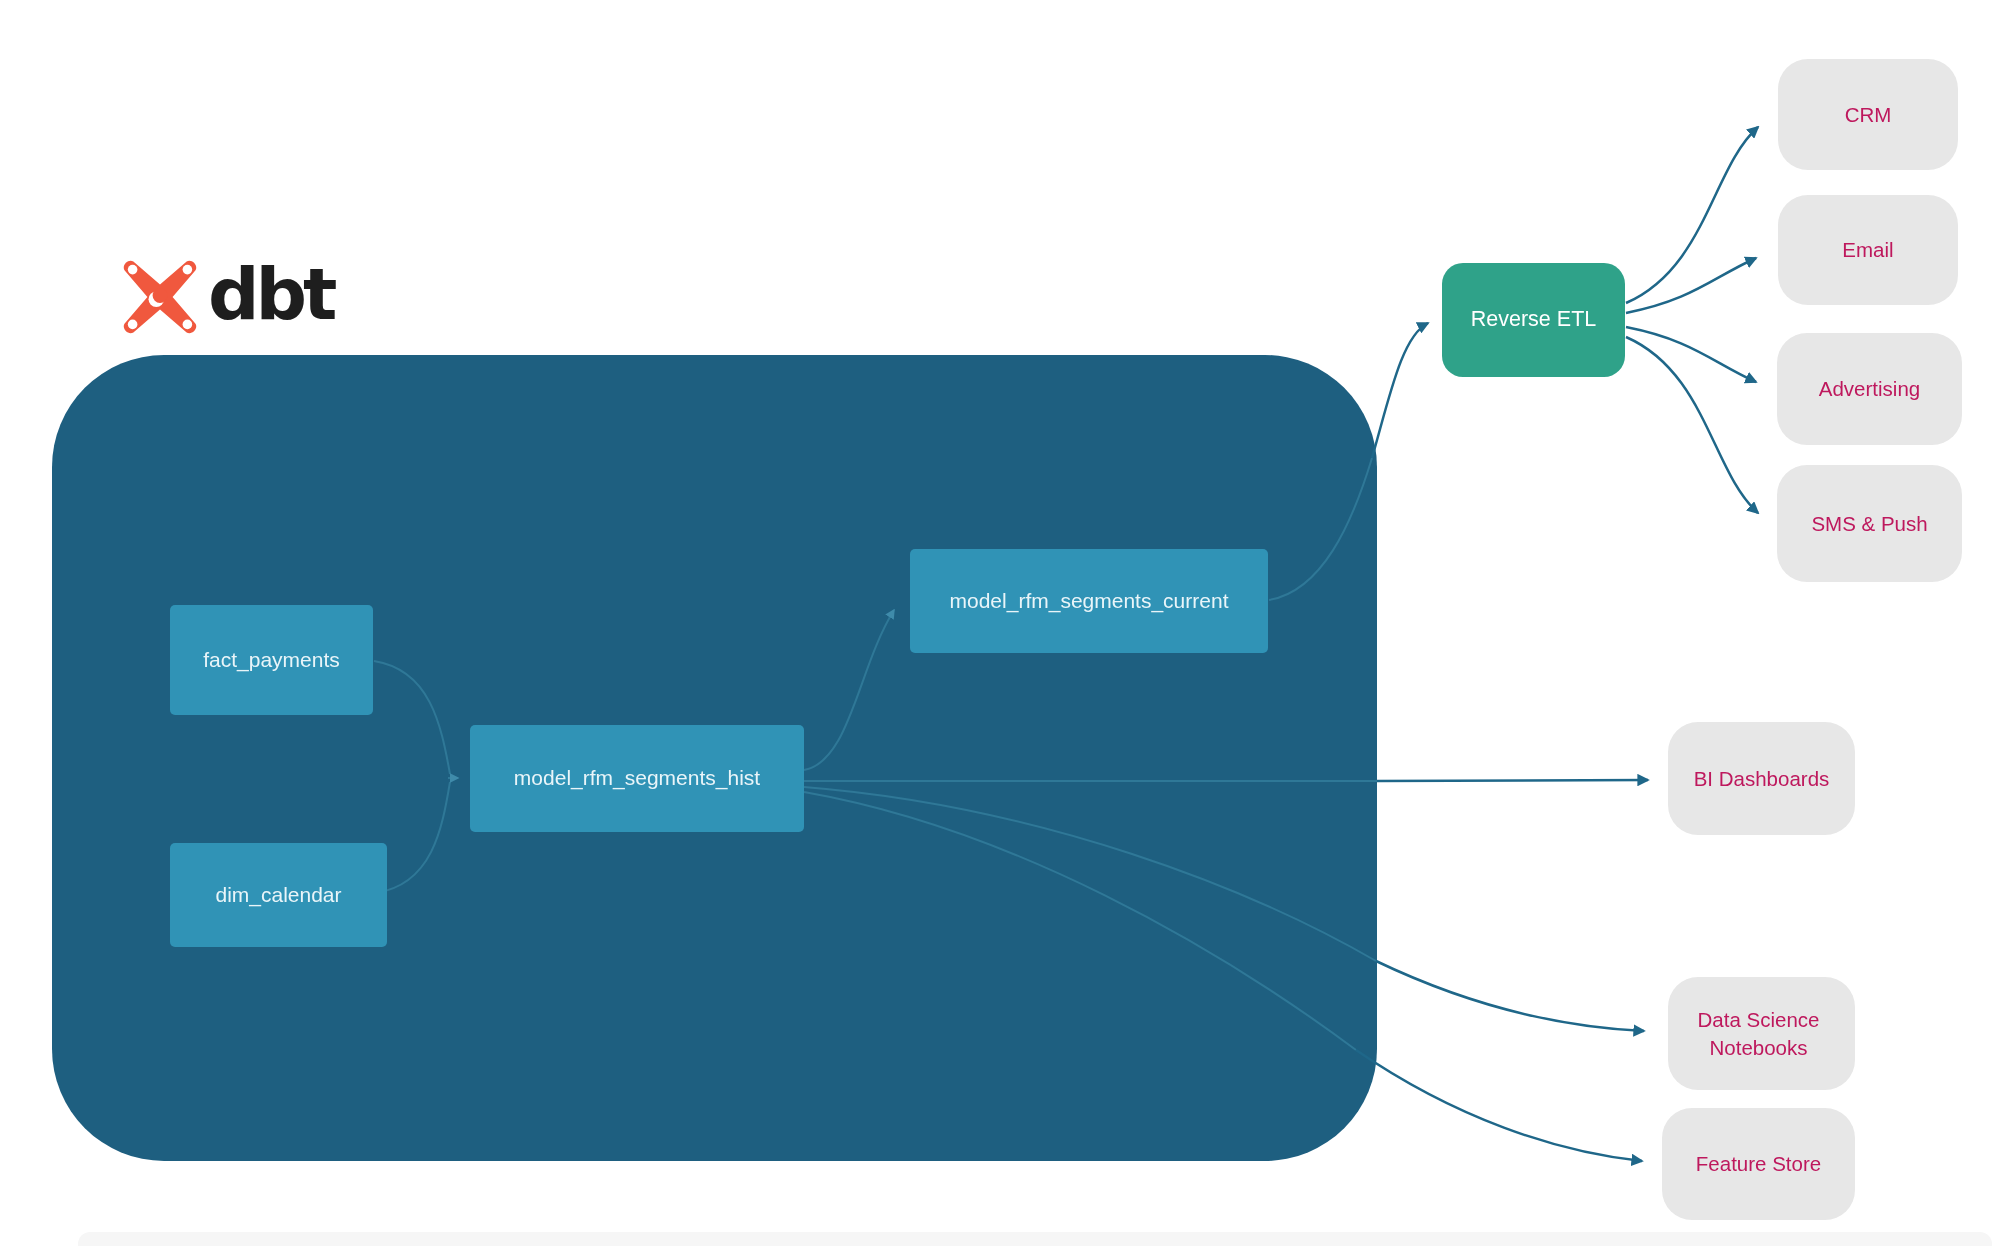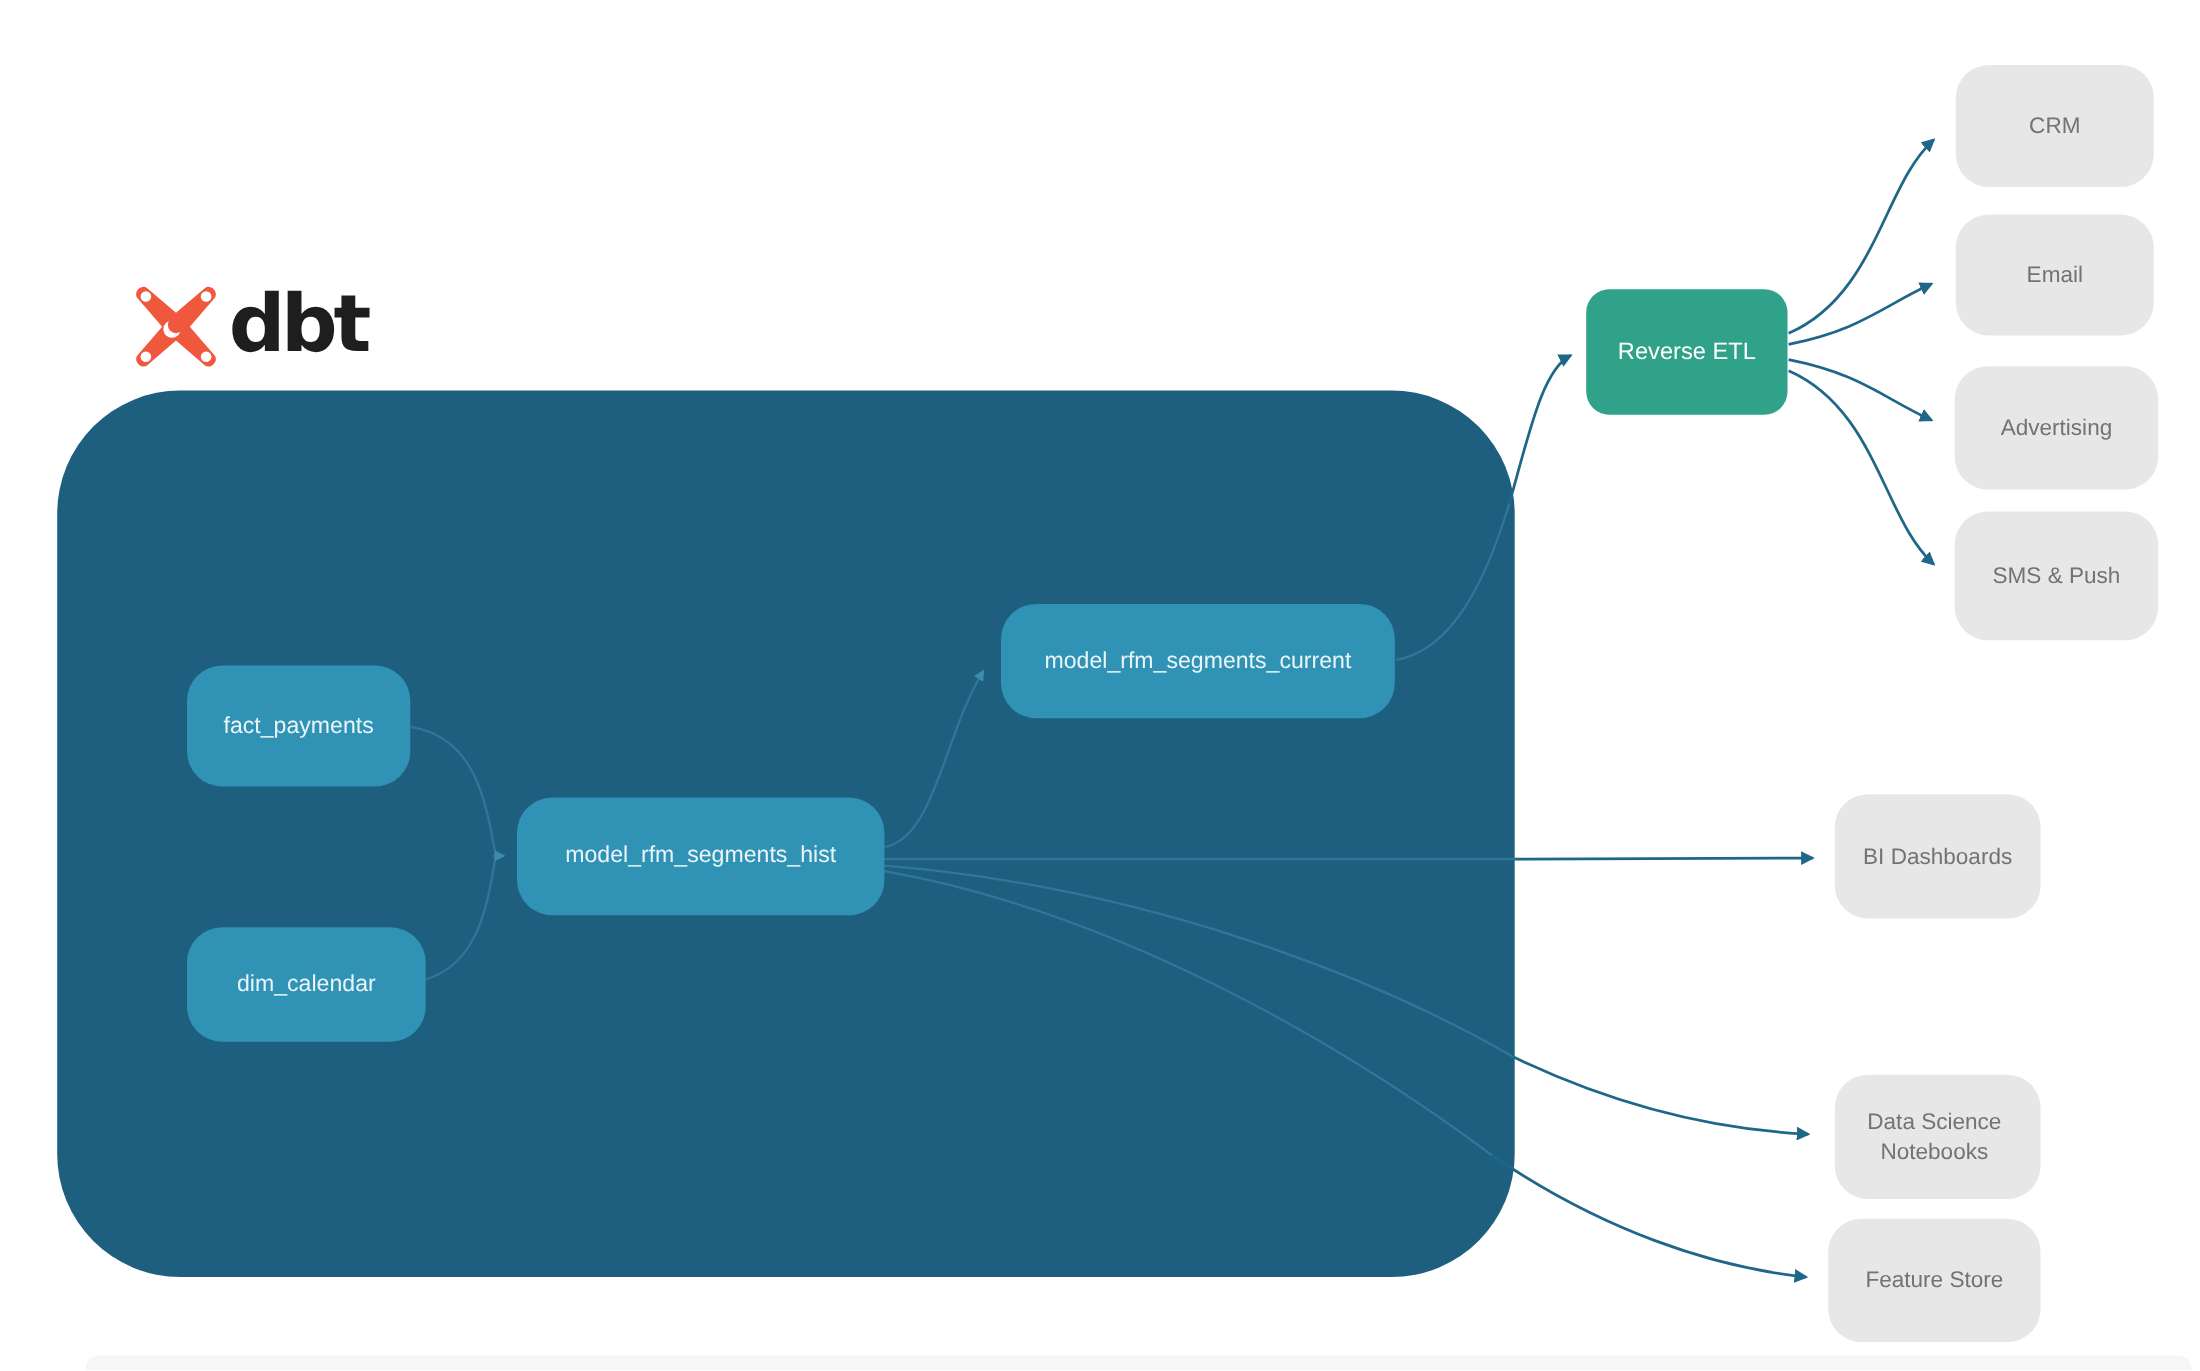--- a/index.html
+++ b/index.html
@@ -27,23 +27,23 @@
     position: absolute; left: 52px; top: 355px;
     width: 1325px; height: 806px;
     background: #1e5f80; border-radius: 112px;
   }
 
   
   .node {
     position: absolute; display: flex; align-items: center; justify-content: center;
     text-align: center; line-height: 1.35;
   }
-  .node-teal { background: #3093b6; color: #e9f5f9; border-radius: 32px; font-size: 21px; }
+  .node-teal { background: #3093b6; color: #e9f5f9; border-radius: 5px; font-size: 21px; }
   .node-green { background: #2fa289; color: #ffffff; border-radius: 21px; font-size: 21.5px; }
-  .node-gray { background: #e7e7e7; color: #737373; border-radius: 30px; font-size: 20.5px; padding: 0 18px; }
+  .node-gray { background: #e7e7e7; color: #be185d; border-radius: 30px; font-size: 20.5px; padding: 0 18px; }
 
   .n-fact    { left: 170px;  top: 605px;  width: 203px; height: 110px; }
   .n-dim     { left: 170px;  top: 843px;  width: 217px; height: 104px; }
   .n-hist    { left: 470px;  top: 725px;  width: 334px; height: 107px; }
   .n-current { left: 910px;  top: 549px;  width: 358px; height: 104px; }
   .n-retl    { left: 1442px; top: 263px;  width: 183px; height: 114px; }
   .n-crm     { left: 1778px; top: 59px;   width: 180px; height: 111px; }
   .n-email   { left: 1778px; top: 195px;  width: 180px; height: 110px; }
   .n-adv     { left: 1777px; top: 333px;  width: 185px; height: 112px; }
   .n-sms     { left: 1777px; top: 465px;  width: 185px; height: 117px; }

